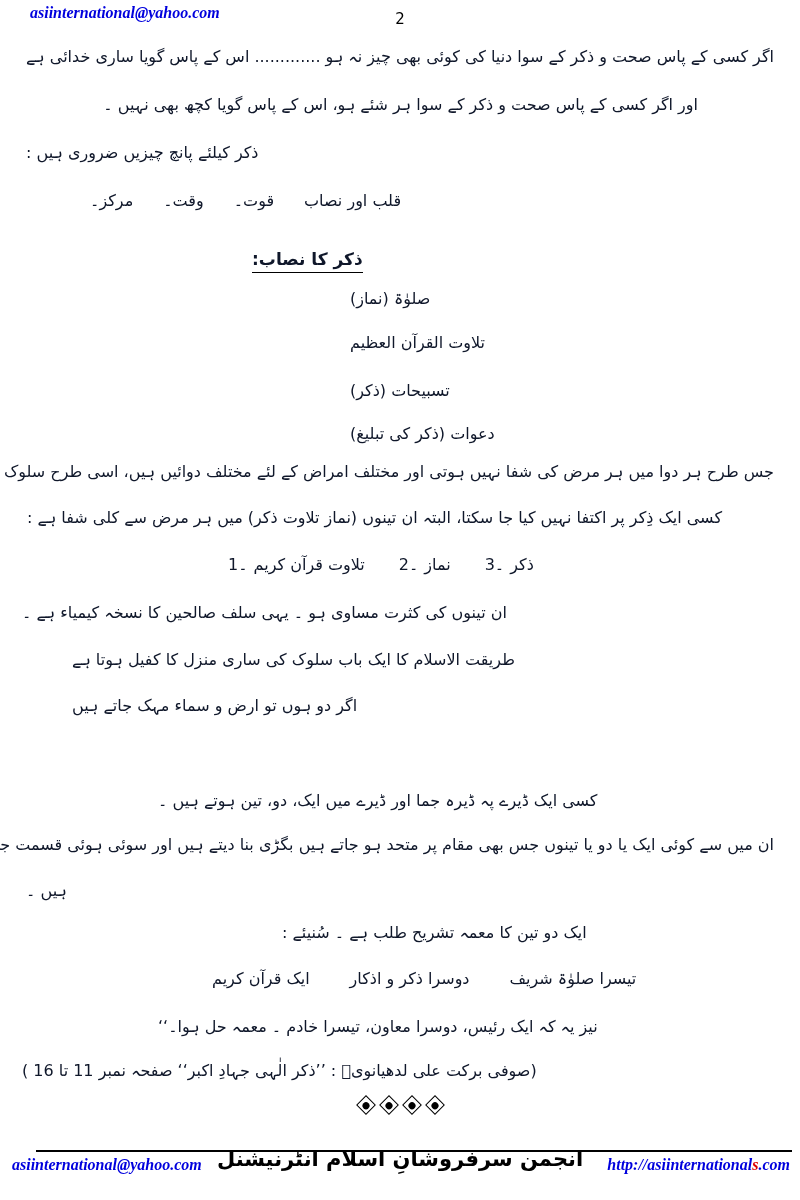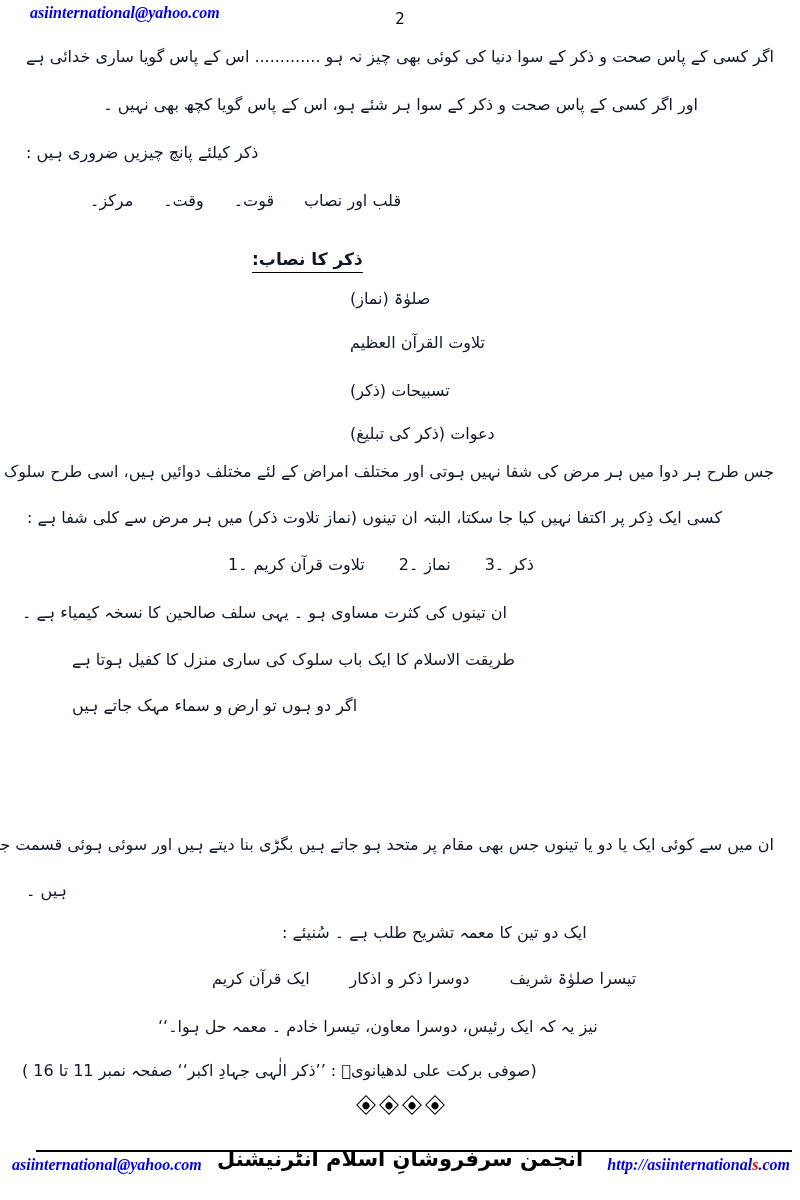--- a/index.html
+++ b/index.html
@@ -68,20 +68,21 @@
       <span class="num">3۔</span>
       <span class="ph">ذکر</span>
     </span>
   </div>
 
   <div class="line" style="top:600px;left:22px;">ان تینوں کی کثرت مساوی ہو ۔ یہی سلف صالحین کا نسخہ کیمیاء ہے ۔</div>
   <div class="line" style="top:647px;left:72px;">طریقت الاسلام کا ایک باب سلوک کی ساری منزل کا کفیل ہوتا ہے</div>
   <div class="line" style="top:693px;left:72px;">اگر دو ہوں تو ارض و سماء مہک جاتے ہیں</div>
 
 
+  <div class="line" style="top:788px;left:158px;">کسی ایک ڈیرے پہ ڈیرہ جما اور ڈیرے میں ایک، دو، تین ہوتے ہیں ۔</div>
   <div class="line" style="top:832px;right:26px;">ان میں سے کوئی ایک یا دو یا تینوں جس بھی مقام پر متحد ہو جاتے ہیں بگڑی بنا دیتے ہیں اور سوئی ہوئی قسمت جگا دیتے</div>
   <div class="line" style="top:878px;left:26px;">ہیں ۔</div>
   <div class="line" style="top:920px;left:282px;">ایک دو تین کا معمہ تشریح طلب ہے ۔ سُنیئے :</div>
 
   <div class="line ltr-row" style="top:966px;left:212px;gap:40px;">
     <span>ایک قرآن کریم</span>
     <span>دوسرا ذکر و اذکار</span>
     <span>تیسرا صلوٰۃ شریف</span>
   </div>
 

